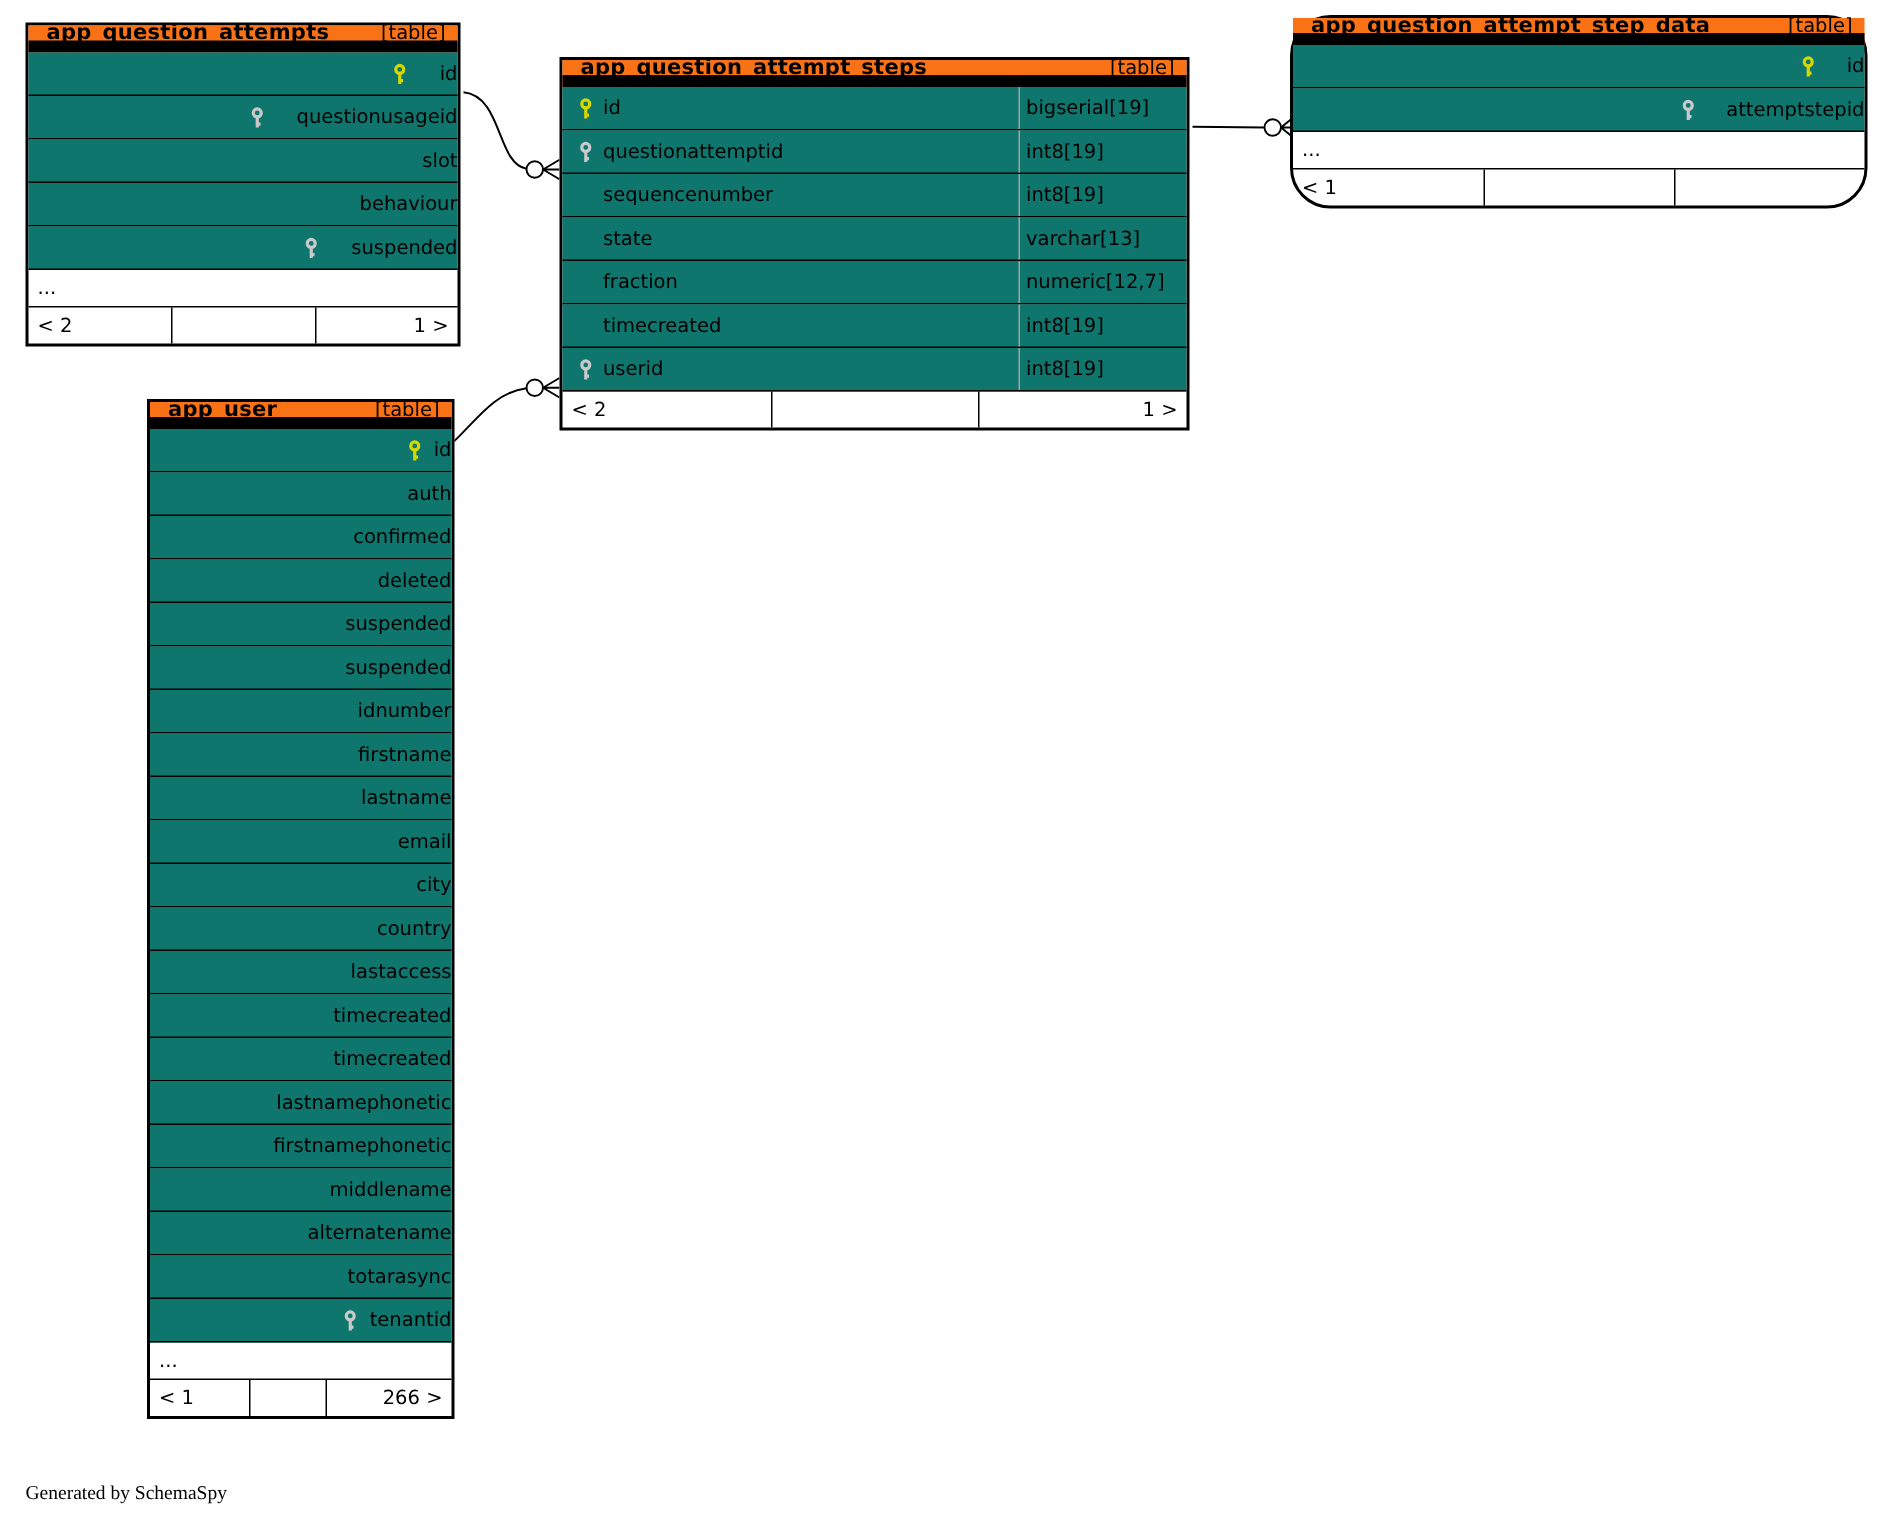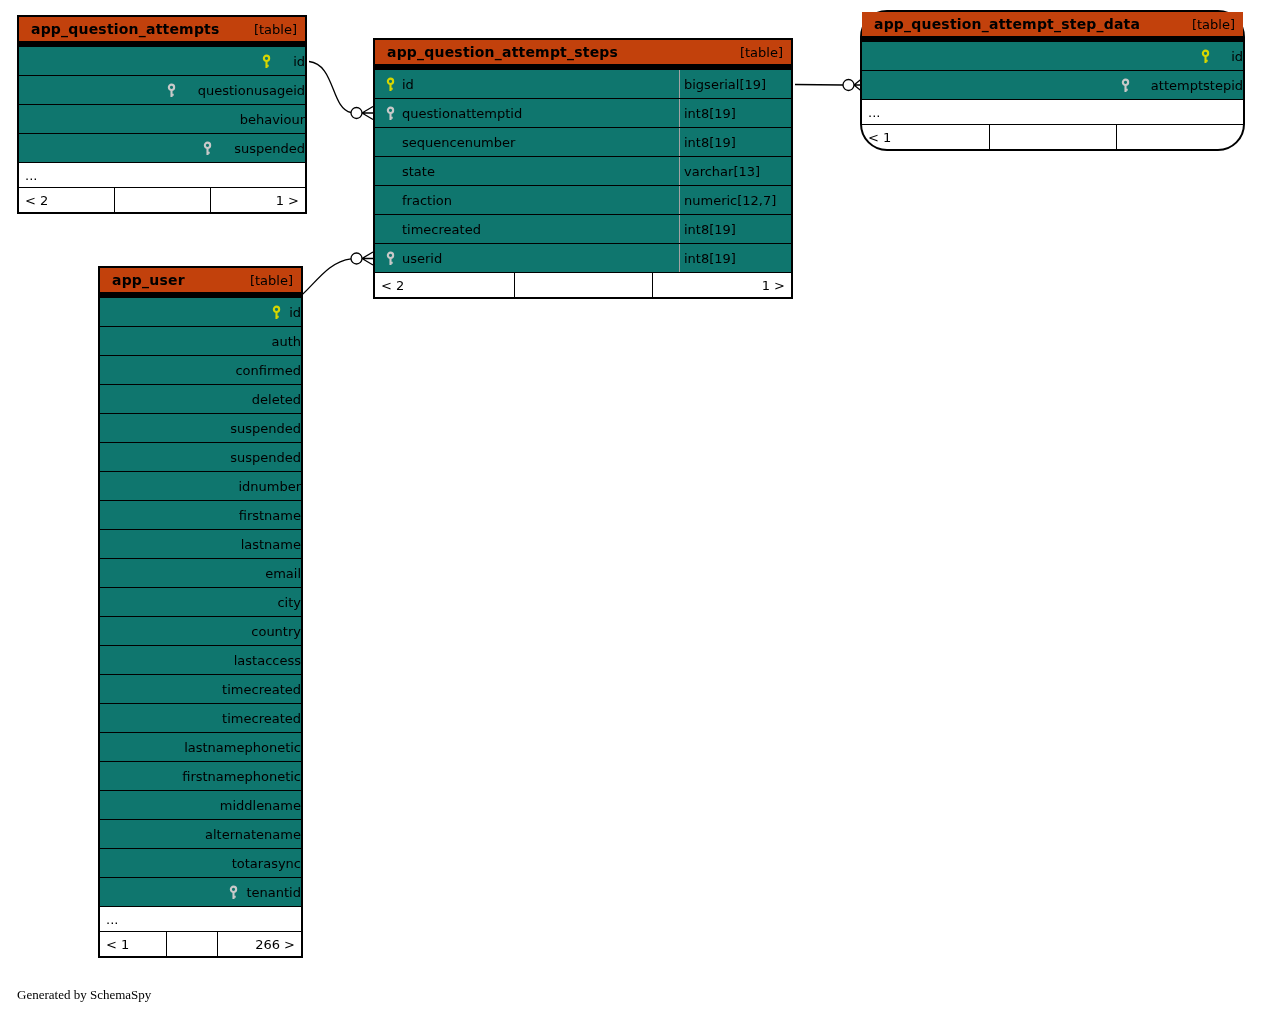--- a/index.html
+++ b/index.html
@@ -14,23 +14,23 @@
     overflow: hidden;
   }
 
   
   .tbl {
     position: absolute;
     background: #fff;
     border: 2px solid #000;
   }
   .tbl-header {
-    height: 30px;
-    background: #c2410c;
-    border-bottom: 6px solid #000000;
+    height: 18px;
+    background: #f97316;
+    border-bottom: 8px solid #000000;
     display: flex;
     justify-content: space-between;
     align-items: center;
     padding: 0 8px 0 12px;
   }
   .tbl-title { font-weight: bold; font-size: 14px; letter-spacing: 0.2px; }
   .tbl-badge { font-size: 13px; }
 
   .row {
     height: 29px;
@@ -151,20 +151,24 @@
     <span class="keycell fk">
         <svg viewBox="0 0 12 16" width="11" height="15">
           <circle cx="6" cy="4.5" r="2.9" fill="none" stroke="currentColor" stroke-width="2.3"></circle>
           <path d="M6 7 L6 15 M6 12.6 L8.4 12.6" stroke="currentColor" stroke-width="2.3"></path>
         </svg>
       </span>
     <span class="colname">questionusageid</span>
   </div>
   <div class="row">
     <span class="keycell"></span>
+    <span class="colname">slot</span>
+  </div>
+  <div class="row">
+    <span class="keycell"></span>
     <span class="colname">behaviour</span>
   </div>
   <div class="row">
     <span class="keycell fk">
         <svg viewBox="0 0 12 16" width="11" height="15">
           <circle cx="6" cy="4.5" r="2.9" fill="none" stroke="currentColor" stroke-width="2.3"></circle>
           <path d="M6 7 L6 15 M6 12.6 L8.4 12.6" stroke="currentColor" stroke-width="2.3"></path>
         </svg>
       </span>
     <span class="colname">suspended</span>

